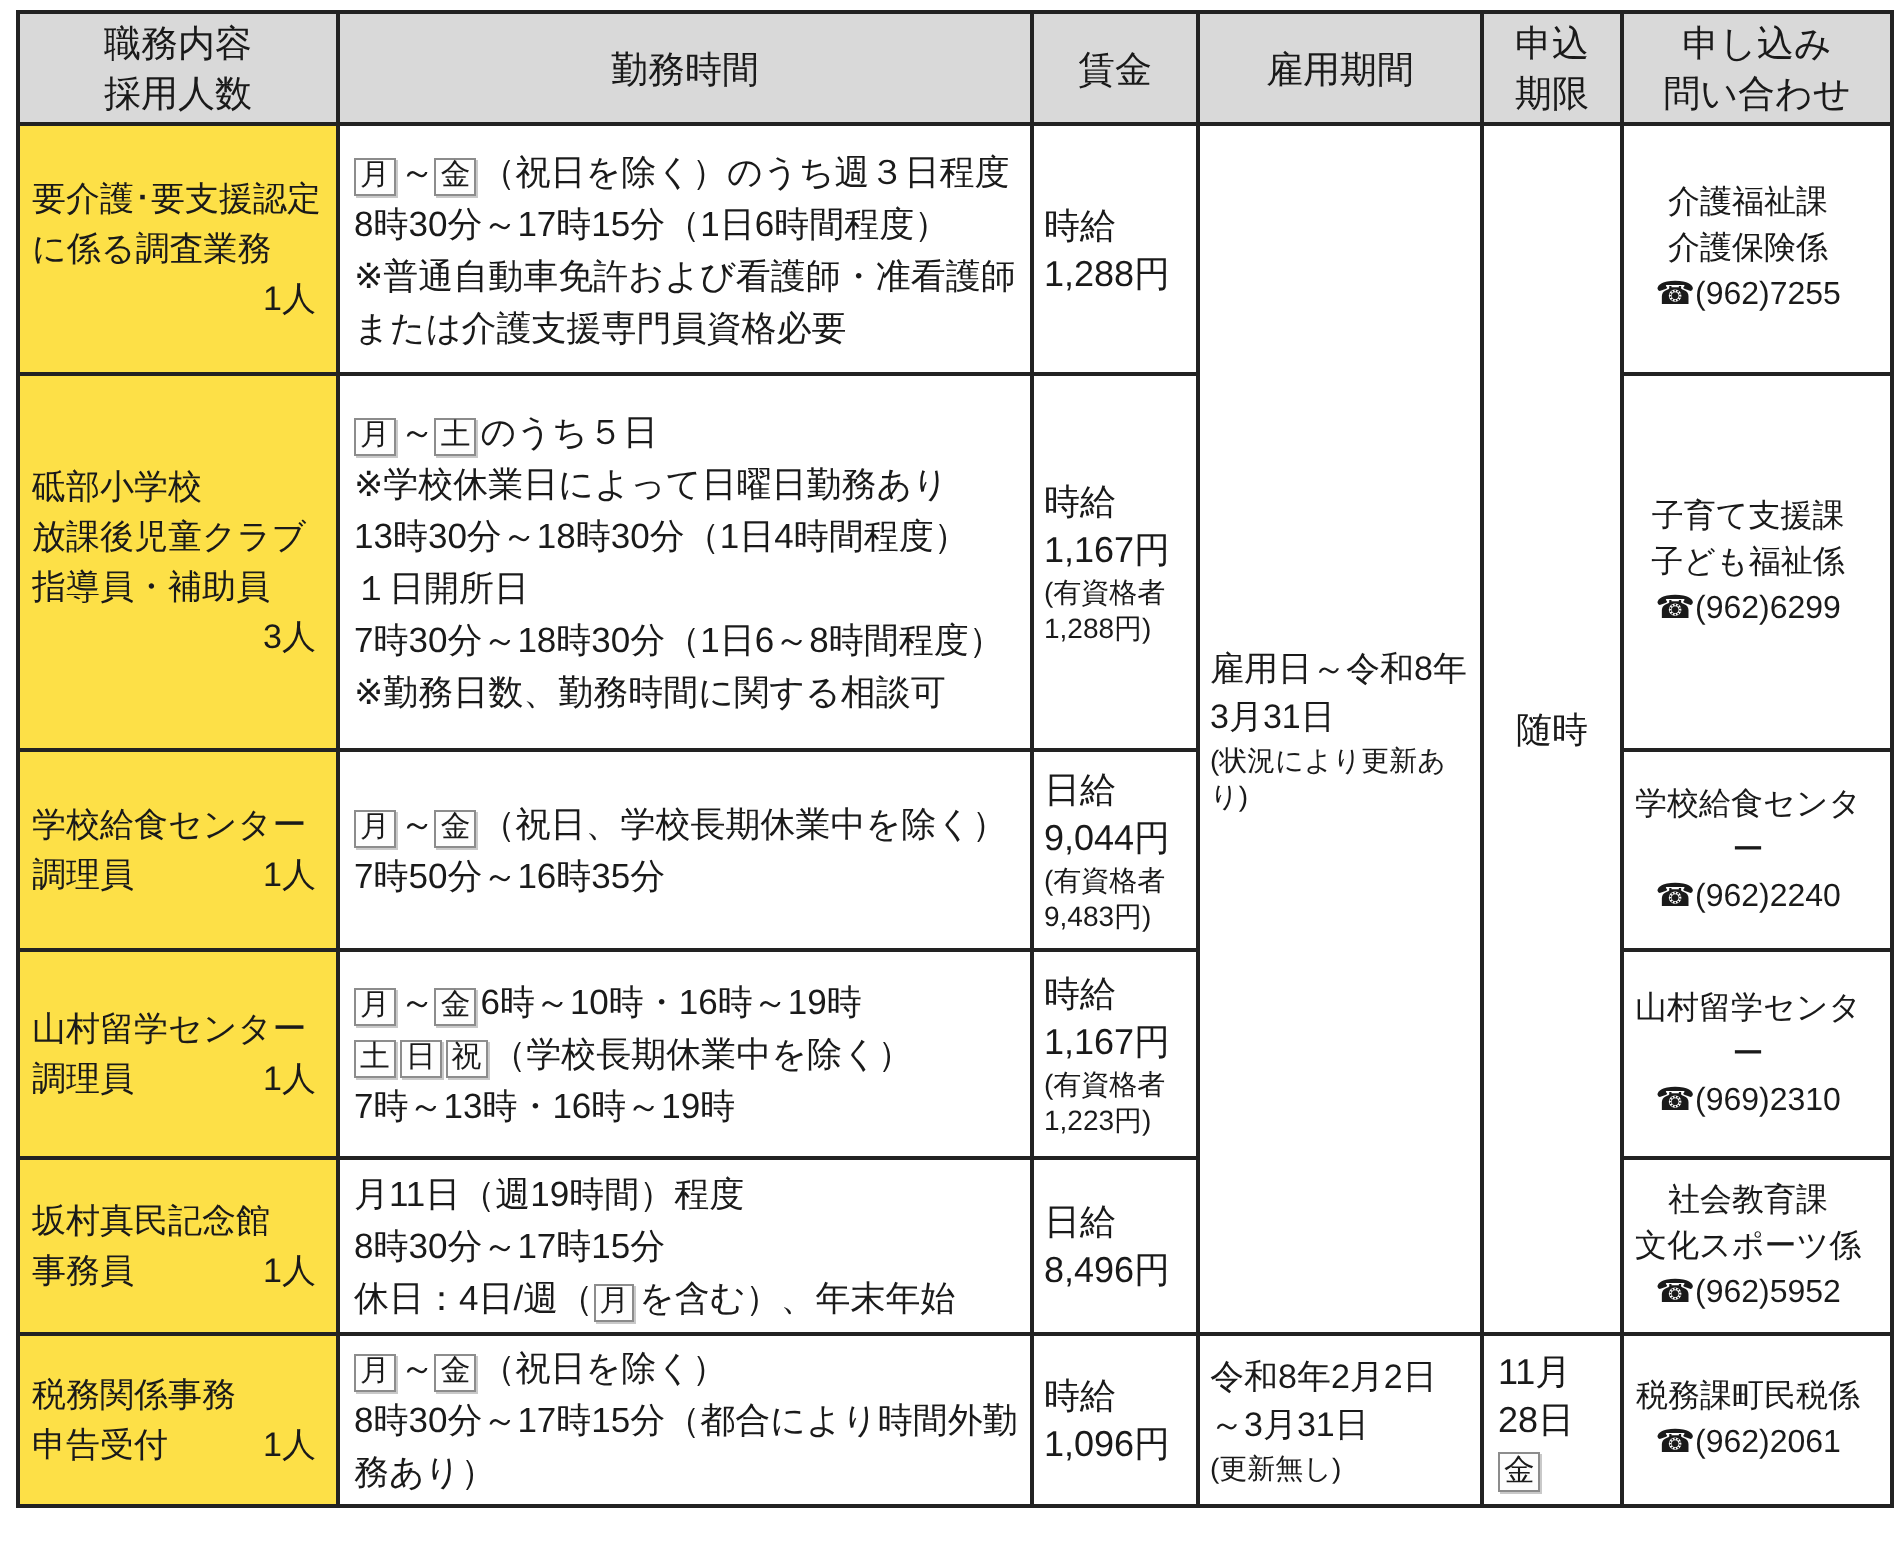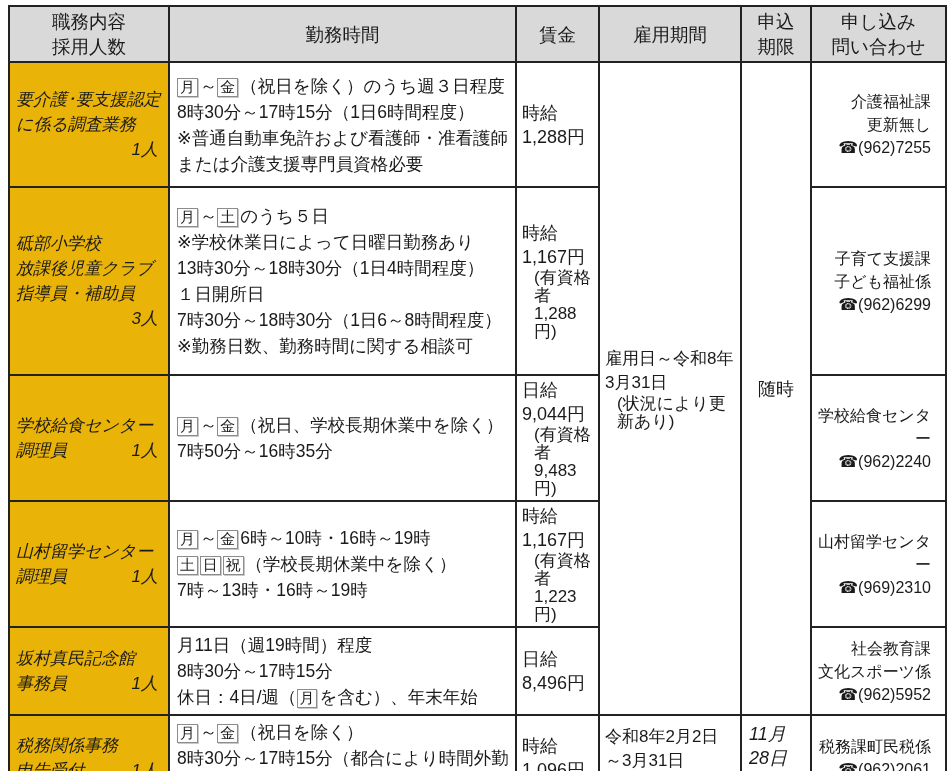--- a/index.html
+++ b/index.html
@@ -12,32 +12,32 @@
   table.jobs{
     border-collapse:collapse;table-layout:fixed;width:937px;
     border:2px solid #222222;
   }
   th,td{border:2px solid #222222;overflow:hidden;vertical-align:middle;}
   th{
     background:#d9d9d9;font-weight:normal;font-size:18.5px;line-height:25px;
     text-align:center;padding:2px;
   }
   td.job{
-    background:#eab308;font-size:17px;line-height:25px;
-    padding:2px 4px 2px 6px;text-align:left;font-style:italic;
+    background:#fde047;font-size:17px;line-height:25px;
+    padding:2px 4px 2px 6px;text-align:left;
   }
   td.job .count{text-align:right;padding-right:6px;}
   td.job.inline-count .count{margin-top:-25px;}
   td.sched{font-size:17.5px;line-height:26px;padding:3px 3px 3px 7px;text-align:left;}
   td.wage{font-size:18px;line-height:24px;padding:2px 2px 2px 5px;text-align:left;}
   td.period{font-size:17px;line-height:24px;padding:2px 2px 2px 5px;text-align:left;}
   td.deadline{font-size:18px;line-height:24px;text-align:center;padding:2px;margin-top:42px;}
-  td.deadline.r6{text-align:left;padding-left:7px;font-style:italic;}
-  td.contact{font-size:16px;line-height:23px;padding:2px 14px 2px 5px;text-align:right;}
-  .note{font-size:17px;line-height:18px;margin-left:12px;}
+  td.deadline.r6{text-align:left;padding-left:7px;}
+  td.contact{font-size:16px;line-height:23px;padding:2px 14px 2px 5px;text-align:center;}
+  .note{font-size:14px;line-height:18px;}
   .boxed{
     display:inline-block;border:1px solid #8c8c8c;box-shadow:1px 1px 0 #c9c9c9;
     background:#fdfdfd;font-size:0.85em;line-height:1.15;padding:0 2px;margin:0 2px 0 0;
   }
   .line{white-space:normal;}
 </style>
 </head>
 <body>
 
 <div class="wrap">
@@ -97,21 +97,21 @@
               <div class="line">3月31日</div>
             </div>
           <div class="note">(状況により更新あり)</div>
         </td>
         <td class="deadline" rowspan="5">
           <div>随時</div>
         </td>
         <td class="contact">
           <div>
               <div class="line">介護福祉課</div>
-              <div class="line">更新無し</div>
+              <div class="line">介護保険係</div>
               <div class="line">☎(962)7255</div>
             </div>
         </td>
       </tr>
       <tr style="height:188px">
         <td class="job">
           <div>
               <div class="line">砥部小学校</div>
               <div class="line">放課後児童クラブ</div>
               <div class="line">指導員・補助員</div>

